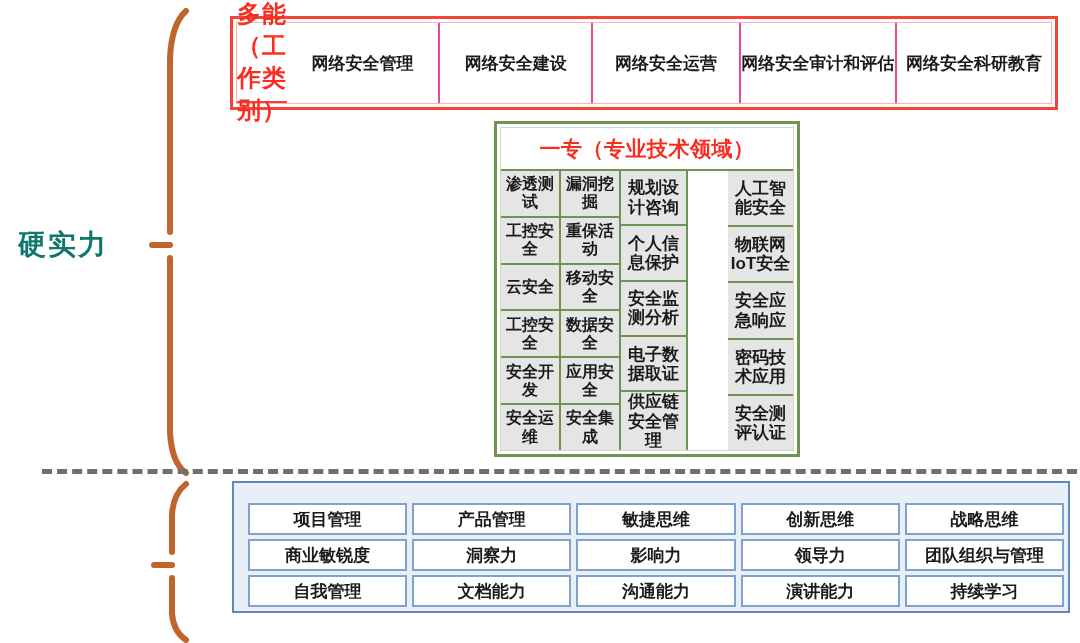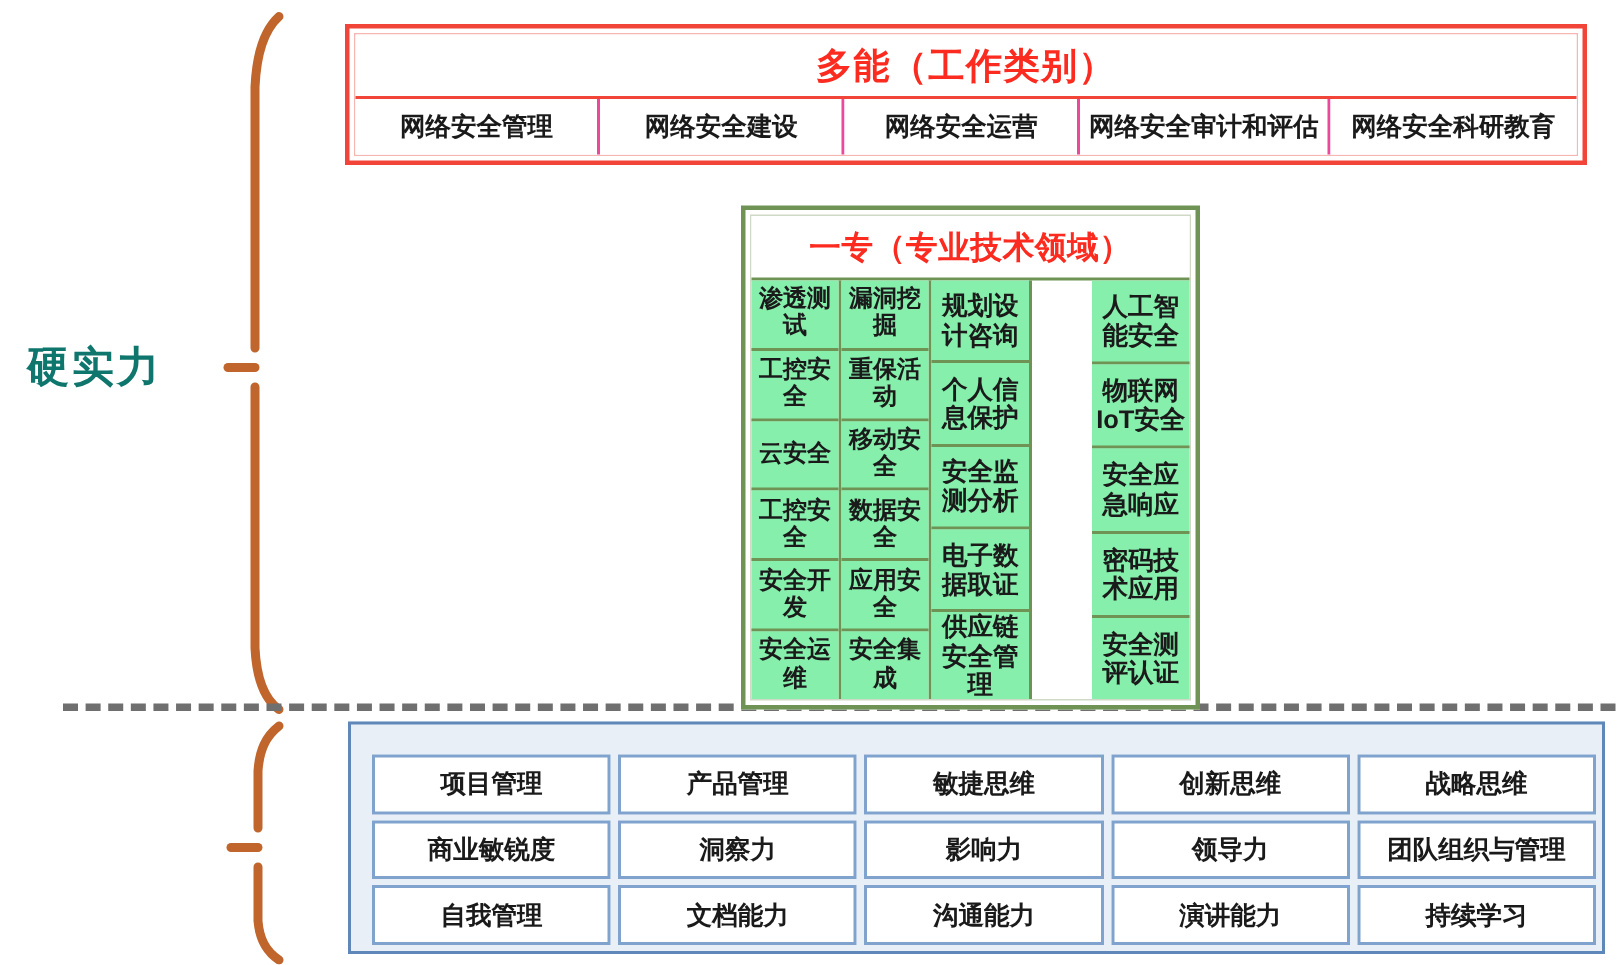--- a/index.html
+++ b/index.html
@@ -36,21 +36,21 @@
     position:absolute;left:230px;top:16px;width:828px;height:94px;
     border:3px solid #f2453a;
     background:#ffffff;
     box-sizing:border-box;
     padding:3px;
   }
   .red-inner{
     width:100%;height:100%;
     border:1px solid #f6b7b2;
     box-sizing:border-box;
-    display:flex;flex-direction:column;
+    display:flex;flex-direction:row;
     background:#fff;
   }
   .red-title{
     flex:0 0 41px;
     display:flex;align-items:center;justify-content:center;
     color:#fb2b20;font-size:24px;font-weight:bold;letter-spacing:1px;
     border-bottom:2px solid #f2453a;
     background:#fff;
   }
   .red-row{flex:1;display:flex;background:#fff;}
@@ -62,21 +62,21 @@
   }
   .red-cell:last-child{border-right:none;}
   .red-cell.w1{flex:1.02;}
   .red-cell.w2{flex:1.02;}
   .red-cell.w3{flex:0.98;}
   .red-cell.w4{flex:1.04;}
   .red-cell.w5{flex:1.04;}
 
   
   .green-frame{
-    position:absolute;left:494px;top:137px;width:306px;height:336px;
+    position:absolute;left:494px;top:121px;width:306px;height:336px;
     border:3px solid #6f9355;
     box-sizing:border-box;
     background:#ffffff;
     padding:3px;
   }
   .green-inner{
     width:100%;height:100%;
     border:1px solid #cfd9c6;
     box-sizing:border-box;
     display:flex;flex-direction:column;background:#fff;
@@ -93,30 +93,30 @@
     display:flex;flex-direction:column;
     border-right:2px solid #6f9355;
   }
   .green-col:last-child{border-right:none;margin-left:40px;}
   .green-col.narrow{flex:0 0 58px;}
   .green-col.wide{flex:1;}
   .g-cell{
     flex:1;display:flex;align-items:center;justify-content:center;
     text-align:center;line-height:1.13;
     border-bottom:2px solid #6f9355;
-    font-weight:bold;color:#1a1a1a;background:#86efac;
+    font-weight:bold;color:#1a1a1a;background:#e5e5e5;
     padding:0 2px;box-sizing:border-box;
   }
   .g-cell:last-child{border-bottom:none;}
   .green-col.narrow .g-cell{font-size:16px;}
   .green-col.wide .g-cell{font-size:17px;}
 
   
   .blue-frame{
-    position:absolute;left:232px;top:481px;width:838px;height:155px;
+    position:absolute;left:232px;top:481px;width:838px;height:132px;
     border:2px solid #5f88b8;
     box-sizing:border-box;
     background:#e8eff7;
     padding:20px 4px 4px 14px;
   }
   .blue-inner{
     width:100%;height:100%;
     display:flex;flex-direction:column;gap:4px;
     box-sizing:border-box;
   }

